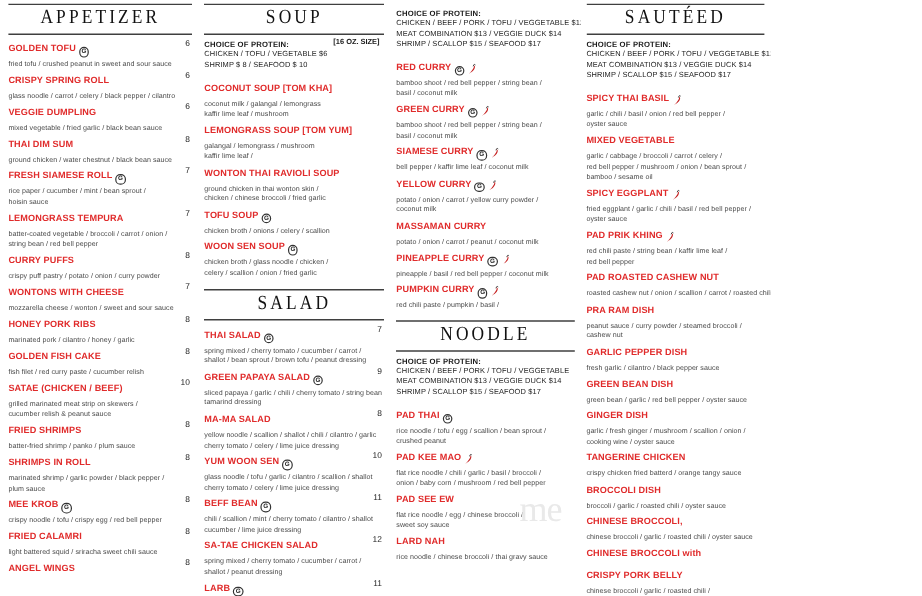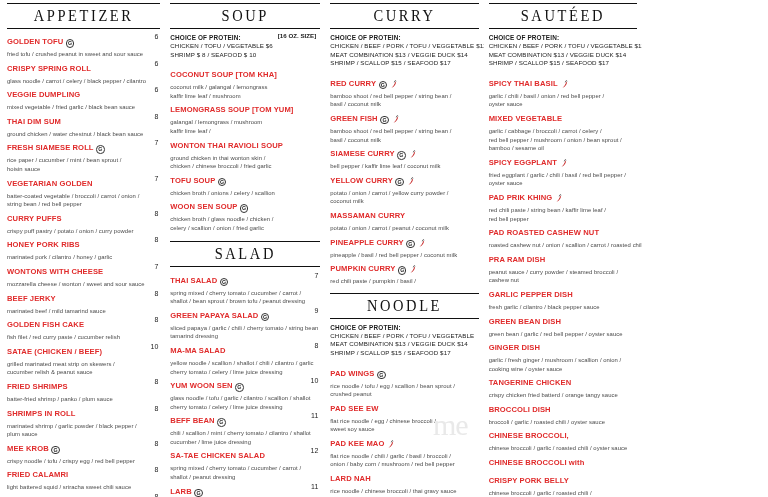--- a/index.html
+++ b/index.html
@@ -157,25 +157,24 @@
         <div class="section-title">APPETIZER</div>
       </div>
       <div class="rule-bottom"></div>
     </div>
     <div class="items" id="list-0">
         <div class="item"><span class="item-name">GOLDEN TOFU</span><span class="g-badge">G</span><span class="price">6</span><div class="item-desc">fried tofu / crushed peanut in sweet and sour sauce</div></div>
         <div class="item"><span class="item-name">CRISPY SPRING ROLL</span><span class="price">6</span><div class="item-desc">glass noodle / carrot / celery / black pepper / cilantro</div></div>
         <div class="item"><span class="item-name">VEGGIE DUMPLING</span><span class="price">6</span><div class="item-desc">mixed vegetable / fried garlic / black bean sauce</div></div>
         <div class="item"><span class="item-name">THAI DIM SUM</span><span class="price">8</span><div class="item-desc">ground chicken / water chestnut / black bean sauce</div></div>
         <div class="item"><span class="item-name">FRESH SIAMESE ROLL</span><span class="g-badge">G</span><span class="price">7</span><div class="item-desc">rice paper / cucumber / mint / bean sprout /</div><div class="item-desc">hoisin sauce</div></div>
-        <div class="item"><span class="item-name">VEGETARIAN GOLDEN</span><span class="price">7</span><div class="item-desc">batter-coated vegetable / broccoli / carrot / onion /</div><div class="item-desc">string bean / red bell pepper</div></div>
+        <div class="item"><span class="item-name">LEMONGRASS TEMPURA</span><span class="price">7</span><div class="item-desc">batter-coated vegetable / broccoli / carrot / onion /</div><div class="item-desc">string bean / red bell pepper</div></div>
         <div class="item"><span class="item-name">CURRY PUFFS</span><span class="price">8</span><div class="item-desc">crispy puff pastry / potato / onion / curry powder</div></div>
+        <div class="item"><span class="item-name">WONTONS WITH CHEESE</span><span class="price">7</span><div class="item-desc">mozzarella cheese / wonton / sweet and sour sauce</div></div>
         <div class="item"><span class="item-name">HONEY PORK RIBS</span><span class="price">8</span><div class="item-desc">marinated pork / cilantro / honey / garlic</div></div>
-        <div class="item"><span class="item-name">WONTONS WITH CHEESE</span><span class="price">7</span><div class="item-desc">mozzarella cheese / wonton / sweet and sour sauce</div></div>
-        <div class="item"><span class="item-name">BEEF JERKY</span><span class="price">8</span><div class="item-desc">marinated beef / mild tamarind sauce</div></div>
         <div class="item"><span class="item-name">GOLDEN FISH CAKE</span><span class="price">8</span><div class="item-desc">fish filet / red curry paste / cucumber relish</div></div>
         <div class="item"><span class="item-name">SATAE (CHICKEN / BEEF)</span><span class="price">10</span><div class="item-desc">grilled marinated meat strip on skewers /</div><div class="item-desc">cucumber relish &amp; peanut sauce</div></div>
         <div class="item"><span class="item-name">FRIED SHRIMPS</span><span class="price">8</span><div class="item-desc">batter-fried shrimp / panko / plum sauce</div></div>
         <div class="item"><span class="item-name">SHRIMPS IN ROLL</span><span class="price">8</span><div class="item-desc">marinated shrimp / garlic powder / black pepper /</div><div class="item-desc">plum sauce</div></div>
         <div class="item"><span class="item-name">MEE KROB</span><span class="g-badge">G</span><span class="price">8</span><div class="item-desc">crispy noodle / tofu / crispy egg / red bell pepper</div></div>
         <div class="item"><span class="item-name">FRIED CALAMRI</span><span class="price">8</span><div class="item-desc">light battered squid / sriracha sweet chili sauce</div></div>
         <div class="item"><span class="item-name">ANGEL WINGS</span><span class="price">8</span></div>
       </div>
 
   </div>
@@ -214,39 +213,32 @@
         <div class="item"><span class="item-name">GREEN PAPAYA SALAD</span><span class="g-badge">G</span><span class="price">9</span><div class="item-desc">sliced papaya / garlic / chili / cherry tomato / string bean</div><div class="item-desc">tamarind dressing</div></div>
         <div class="item"><span class="item-name">MA-MA SALAD</span><span class="price">8</span><div class="item-desc">yellow noodle / scallion / shallot / chili / cilantro / garlic</div><div class="item-desc">cherry tomato / celery / lime juice dressing</div></div>
         <div class="item"><span class="item-name">YUM WOON SEN</span><span class="g-badge">G</span><span class="price">10</span><div class="item-desc">glass noodle / tofu / garlic / cilantro / scallion / shallot</div><div class="item-desc">cherry tomato / celery / lime juice dressing</div></div>
         <div class="item"><span class="item-name">BEFF BEAN</span><span class="g-badge">G</span><span class="price">11</span><div class="item-desc">chili / scallion / mint / cherry tomato / cilantro / shallot</div><div class="item-desc">cucumber / lime juice dressing</div></div>
         <div class="item"><span class="item-name">SA-TAE CHICKEN SALAD</span><span class="price">12</span><div class="item-desc">spring mixed / cherry tomato / cucumber / carrot /</div><div class="item-desc">shallot / peanut dressing</div></div>
         <div class="item"><span class="item-name">LARB</span><span class="g-badge">G</span><span class="price">11</span></div>
       </div>
   </div>
 
   <div class="column col-curry">
-    <div class="section-header">
-      <div class="rule-top"></div>
-      <div class="section-title-wrap">
-        <div class="section-title">CURRY</div>
-      </div>
-      <div class="rule-bottom"></div>
-    </div>
     <div class="protein">
       <div class="protein-label">CHOICE OF PROTEIN:</div>
       <div class="protein-line">CHICKEN / BEEF / PORK / TOFU / VEGGETABLE   $12</div>
       <div class="protein-line">MEAT COMBINATION   $13     /   VEGGIE DUCK  $14</div>
       <div class="protein-line">SHRIMP / SCALLOP   $15     /   SEAFOOD  $17</div>
     </div>
     <div class="items" id="list-3">
         <div class="item"><span class="item-name">RED CURRY</span><span class="g-badge">G</span><span class="chili"><svg viewBox="0 0 10 12" width="8" height="9">
               <path d="M7.6 1.2 C7.0 0.6 6.2 0.9 6.0 1.6 L5.6 2.6" stroke="#2a2a2a" stroke-width="1" fill="none" stroke-linecap="round"></path>
               <path d="M6.2 2.2 C6.9 3.4 5.4 6.2 3.4 8.6 C2.4 9.8 1.2 10.9 0.9 11.2 C1.6 10.6 3.4 9.6 5.0 8.2 C7.1 6.3 7.8 4.0 7.2 2.6 Z" fill="#c62222"></path>
             </svg></span><div class="item-desc">bamboo shoot / red bell pepper / string bean /</div><div class="item-desc">basil / coconut milk</div></div>
-        <div class="item"><span class="item-name">GREEN FISH</span><span class="g-badge">G</span><span class="chili"><svg viewBox="0 0 10 12" width="8" height="9">
+        <div class="item"><span class="item-name">GREEN CURRY</span><span class="g-badge">G</span><span class="chili"><svg viewBox="0 0 10 12" width="8" height="9">
               <path d="M7.6 1.2 C7.0 0.6 6.2 0.9 6.0 1.6 L5.6 2.6" stroke="#2a2a2a" stroke-width="1" fill="none" stroke-linecap="round"></path>
               <path d="M6.2 2.2 C6.9 3.4 5.4 6.2 3.4 8.6 C2.4 9.8 1.2 10.9 0.9 11.2 C1.6 10.6 3.4 9.6 5.0 8.2 C7.1 6.3 7.8 4.0 7.2 2.6 Z" fill="#c62222"></path>
             </svg></span><div class="item-desc">bamboo shoot / red bell pepper / string bean /</div><div class="item-desc">basil / coconut milk</div></div>
         <div class="item"><span class="item-name">SIAMESE CURRY</span><span class="g-badge">G</span><span class="chili"><svg viewBox="0 0 10 12" width="8" height="9">
               <path d="M7.6 1.2 C7.0 0.6 6.2 0.9 6.0 1.6 L5.6 2.6" stroke="#2a2a2a" stroke-width="1" fill="none" stroke-linecap="round"></path>
               <path d="M6.2 2.2 C6.9 3.4 5.4 6.2 3.4 8.6 C2.4 9.8 1.2 10.9 0.9 11.2 C1.6 10.6 3.4 9.6 5.0 8.2 C7.1 6.3 7.8 4.0 7.2 2.6 Z" fill="#c62222"></path>
             </svg></span><div class="item-desc">bell pepper / kaffir lime leaf / coconut milk</div></div>
         <div class="item"><span class="item-name">YELLOW CURRY</span><span class="g-badge">G</span><span class="chili"><svg viewBox="0 0 10 12" width="8" height="9">
               <path d="M7.6 1.2 C7.0 0.6 6.2 0.9 6.0 1.6 L5.6 2.6" stroke="#2a2a2a" stroke-width="1" fill="none" stroke-linecap="round"></path>
               <path d="M6.2 2.2 C6.9 3.4 5.4 6.2 3.4 8.6 C2.4 9.8 1.2 10.9 0.9 11.2 C1.6 10.6 3.4 9.6 5.0 8.2 C7.1 6.3 7.8 4.0 7.2 2.6 Z" fill="#c62222"></path>
@@ -269,26 +261,26 @@
       </div>
       <div class="rule-bottom"></div>
     </div>
     <div class="protein">
       <div class="protein-label">CHOICE OF PROTEIN:</div>
       <div class="protein-line">CHICKEN / BEEF / PORK / TOFU / VEGGETABLE</div>
       <div class="protein-line">MEAT COMBINATION  $13     /   VEGGIE DUCK  $14</div>
       <div class="protein-line">SHRIMP / SCALLOP    $15      /     SEAFOOD  $17</div>
     </div>
     <div class="items" id="list-4">
-        <div class="item"><span class="item-name">PAD WINGS</span><span class="g-badge">G</span><div class="item-desc">rice noodle / tofu / egg / scallion / bean sprout /</div><div class="item-desc">crushed peanut</div></div>
+        <div class="item"><span class="item-name">PAD THAI</span><span class="g-badge">G</span><div class="item-desc">rice noodle / tofu / egg / scallion / bean sprout /</div><div class="item-desc">crushed peanut</div></div>
+        <div class="item"><span class="item-name">PAD KEE MAO</span><span class="chili"><svg viewBox="0 0 10 12" width="8" height="9">
+              <path d="M7.6 1.2 C7.0 0.6 6.2 0.9 6.0 1.6 L5.6 2.6" stroke="#2a2a2a" stroke-width="1" fill="none" stroke-linecap="round"></path>
+              <path d="M6.2 2.2 C6.9 3.4 5.4 6.2 3.4 8.6 C2.4 9.8 1.2 10.9 0.9 11.2 C1.6 10.6 3.4 9.6 5.0 8.2 C7.1 6.3 7.8 4.0 7.2 2.6 Z" fill="#c62222"></path>
+            </svg></span><div class="item-desc">flat rice noodle / chili / garlic / basil / broccoli /</div><div class="item-desc">onion / baby corn / mushroom / red bell pepper</div></div>
         <div class="item"><span class="item-name">PAD SEE EW</span><div class="item-desc">flat rice noodle / egg / chinese broccoli /</div><div class="item-desc">sweet soy sauce</div></div>
-        <div class="item"><span class="item-name">PAD KEE MAO</span><span class="chili"><svg viewBox="0 0 10 12" width="8" height="9">
-              <path d="M7.6 1.2 C7.0 0.6 6.2 0.9 6.0 1.6 L5.6 2.6" stroke="#2a2a2a" stroke-width="1" fill="none" stroke-linecap="round"></path>
-              <path d="M6.2 2.2 C6.9 3.4 5.4 6.2 3.4 8.6 C2.4 9.8 1.2 10.9 0.9 11.2 C1.6 10.6 3.4 9.6 5.0 8.2 C7.1 6.3 7.8 4.0 7.2 2.6 Z" fill="#c62222"></path>
-            </svg></span><div class="item-desc">flat rice noodle / chili / garlic / basil / broccoli /</div><div class="item-desc">onion / baby corn / mushroom / red bell pepper</div></div>
         <div class="item"><span class="item-name">LARD NAH</span><div class="item-desc">rice noodle / chinese broccoli / thai gravy sauce</div></div>
         <div class="item"></div>
       </div>
   </div>
 
   <div class="column col-sauteed">
     <div class="section-header">
       <div class="rule-top"></div>
       <div class="section-title-wrap">
         <div class="section-title">SAUTÉED</div>

